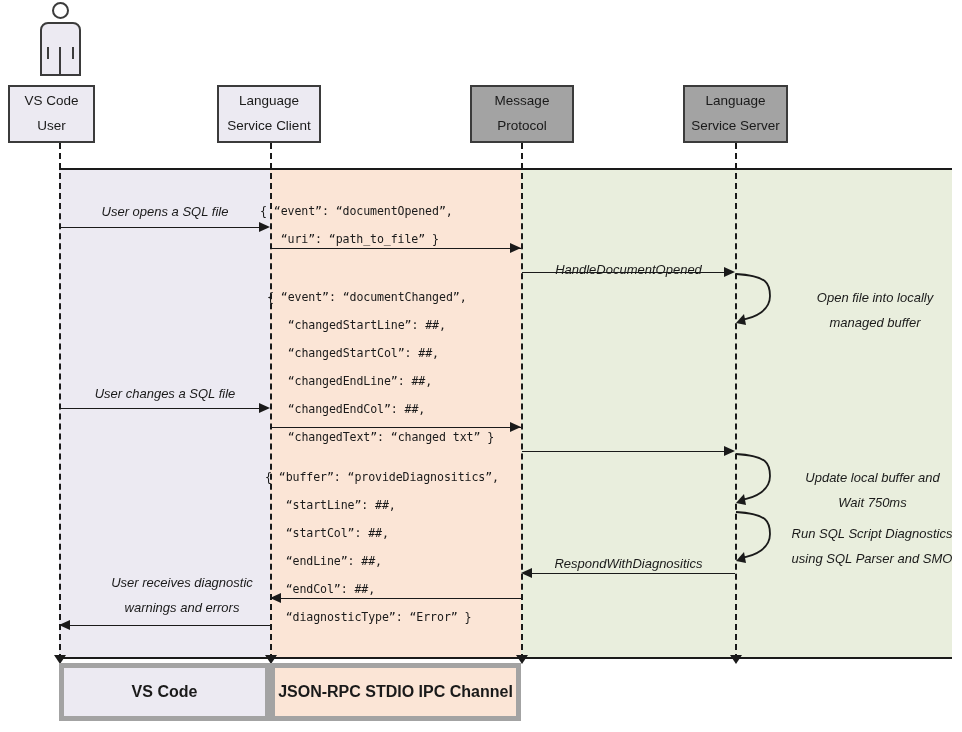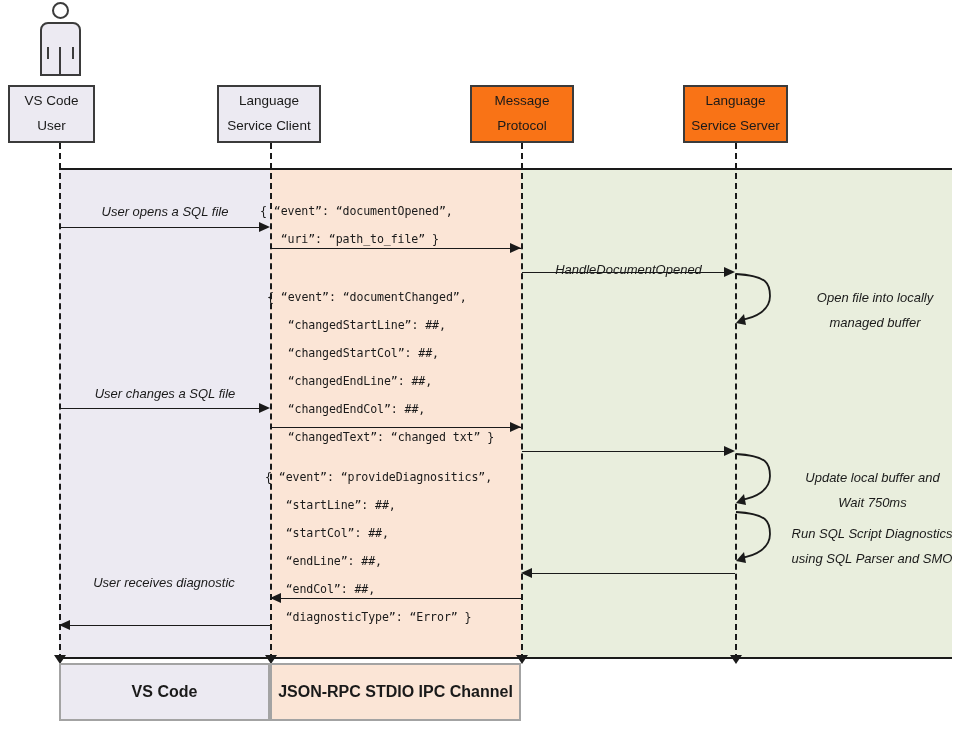--- a/index.html
+++ b/index.html
@@ -83,21 +83,21 @@
     display: flex;
     flex-direction: column;
     align-items: center;
     justify-content: center;
     font-size: 13.5px;
     color: #1a1a1a;
     line-height: 1.85;
     text-align: center;
   }
   .pbox.lav { background: #eceaf2; }
-  .pbox.grn { background: #f97316; }
+  .pbox.grn { background: #a3a3a3; }
 
   
   .lane {
     position: absolute;
     top: 170px;
     height: 488px;
     box-sizing: border-box;
   }
   .lane.lav { background: #eceaf2; }
   .lane.peach { background: #fbe5d6; }
@@ -195,21 +195,21 @@
   
   .selfloop {
     position: absolute;
   }
 
   
   .footer {
     position: absolute;
     top: 663px;
     height: 58px;
-    border: 2px solid #a3a3a3;
+    border: 5px solid #a3a3a3;
     box-sizing: border-box;
     display: flex;
     align-items: center;
     justify-content: center;
     font-size: 16px;
     font-weight: bold;
     color: #1a1a1a;
   }
   .footer.lav { background: #eceaf2; }
   .footer.peach { background: #fbe5d6; }
@@ -313,35 +313,37 @@
 
   <svg class="selfloop" style="left:734px; top:508px;" width="50" height="60" viewBox="0 0 50 60">
     <path d="M2,4 C34,6 36,14 36,26 C36,40 22,48 6,50" fill="none" stroke="#1a1a1a" stroke-width="1.8"></path>
     <polygon points="10,44 2,53 12,55" fill="#1a1a1a"></polygon>
   </svg>
   <div class="note-label" style="left:762px; top:521px; width:220px;">
     <div>Run SQL Script Diagnostics</div>
     <div>using SQL Parser and SMO</div>
   </div>
 
-  <div class="json-block" style="left:265px; top:463px;">{ “event”: “provideDiagnositics”,
+  <div class="json-block" style="left:265px; top:463px;">{ “buffer”: “provideDiagnositics”,
    “startLine”: ##,
    “startCol”: ##,
    “endLine”: ##,
    “endCol”: ##,
    “diagnosticType”: “Error” }</div>
 
+  <div class="msg-label" style="left:522px; top:551px; width:213px;">RespondWithDiagnositics</div>
   <div class="msg-line" style="left:532px; top:573px; width:203px;"></div>
   <div class="arrowhead-l" style="left:521px; top:567.5px;"></div>
 
   <div class="msg-line" style="left:281px; top:598px; width:240px;"></div>
   <div class="arrowhead-l" style="left:270px; top:592.5px;"></div>
 
-  <div class="msg-label two" style="left:60px; top:570px; width:208px;">
+  <div class="msg-label two" style="left:78px; top:570px; width:208px;">
     <div>User receives diagnostic</div>
+    <div>warnings and errors</div>
   </div>
   <div class="msg-line" style="left:70px; top:625px; width:200px;"></div>
   <div class="arrowhead-l" style="left:59px; top:619.5px;"></div>
 
   <div class="footer lav" style="left:59px; width:211px;">
     <span>VS Code</span>
   </div>
   <div class="footer peach" style="left:270px; width:251px;">
     <span>JSON-RPC STDIO IPC Channel</span>
   </div>

